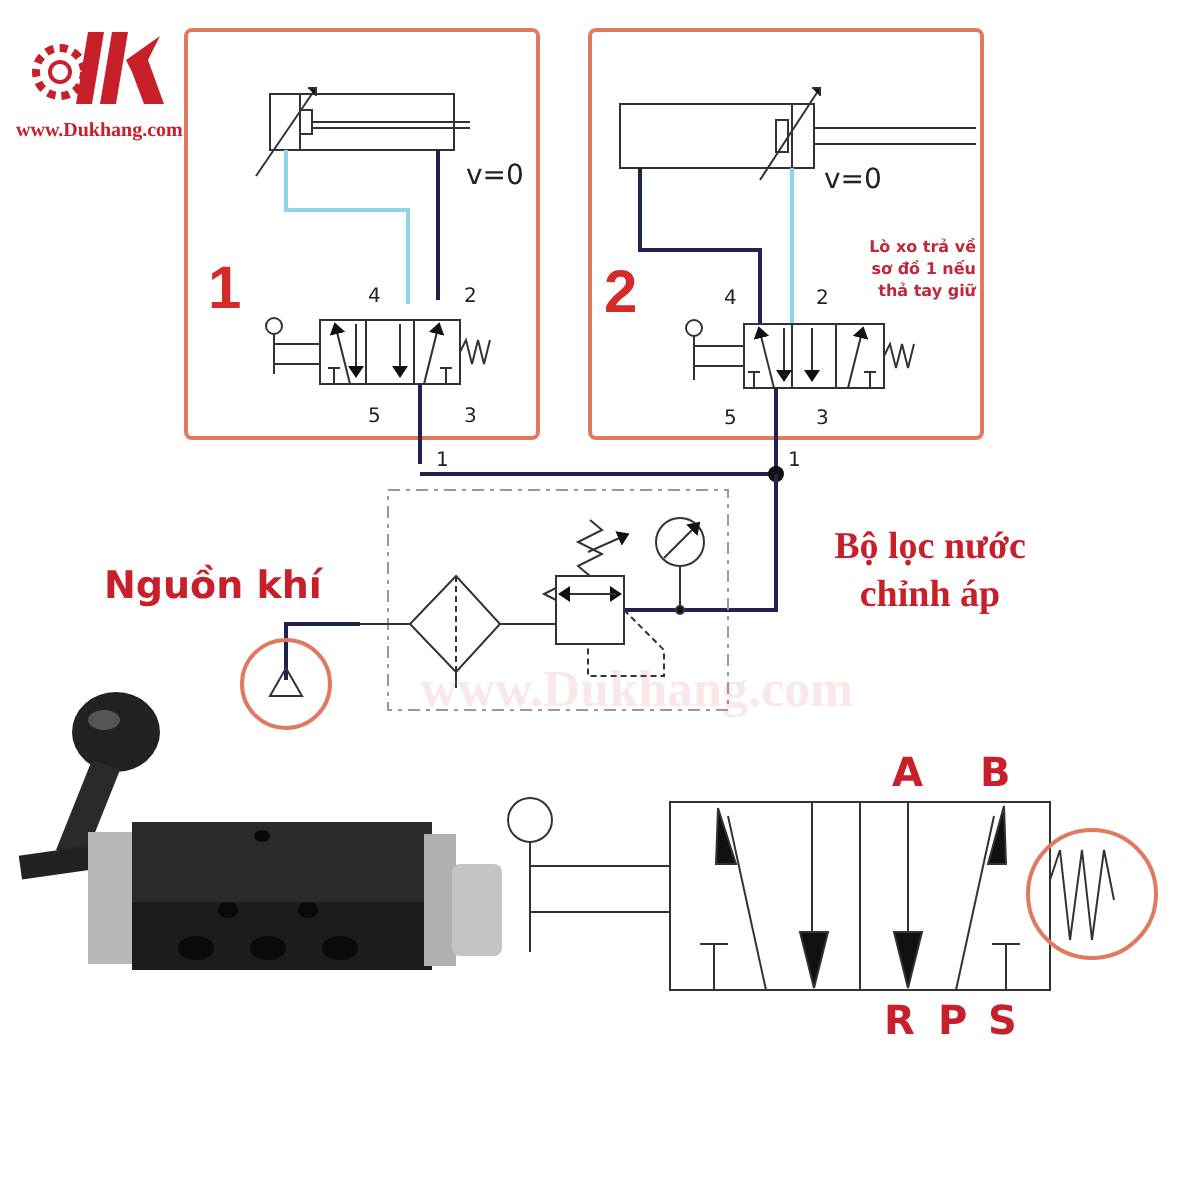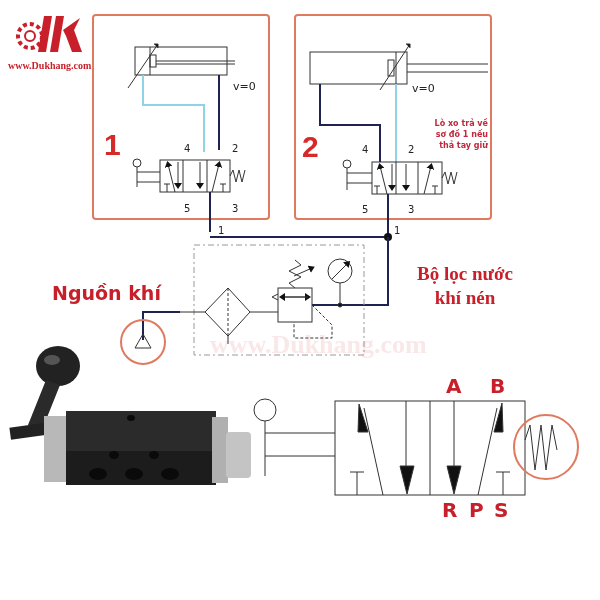--- a/index.html
+++ b/index.html
@@ -2,21 +2,21 @@
 <html><head>
 <meta charset="utf-8">
 <style>
   html, body { margin: 0; padding: 0; background: #ffffff; }
   body { width: 600px; height: 600px; position: relative; overflow: hidden; font-family: "Liberation Sans", sans-serif; }
   .abs { position: absolute; }
   .logo-text { font-family: "Liberation Serif", serif; font-weight: bold; color: #c8202a; font-size: 10px; }
   .panel { border: 2px solid #e07a5f; border-radius: 4px; background: #fff; }
   .big-num { color: #d42a2a; font-weight: bold; font-size: 30px; }
   .port { color: #222; font-size: 10px; font-family: "DejaVu Sans", sans-serif; }
-  .vlabel { color: #222; font-size: 11px; font-family: "DejaVu Sans", sans-serif; }
+  .vlabel { color: #222; font-size: 14px; font-family: "DejaVu Sans", sans-serif; }
   .note { color: #c0283c; font-size: 8px; font-weight: bold; text-align: right; line-height: 11px; font-family: "DejaVu Sans", sans-serif; }
   .red-label { color: #c8202a; font-weight: bold; font-family: "DejaVu Sans", sans-serif; text-align: right; }
   .big-port { color: #c8202a; font-weight: bold; font-size: 20px; font-family: "DejaVu Sans", sans-serif; }
   .watermark { color: rgba(230, 120, 120, 0.18); font-family: "Liberation Serif", serif; font-size: 26px; font-weight: bold; }
   svg { position: absolute; left: 0; top: 0; }
 </style>
 </head>
 <body>
 
 <div class="abs" style="left:8px; top:8px; width:80px; height:60px;">
@@ -209,20 +209,20 @@
 <div class="abs port" style="left:394px; top:225px;">1</div>
 <div class="abs note" style="left:424px; top:118px; width:64px;">
   <div>Lò xo trả về</div>
   <div>sơ đồ 1 nếu</div>
   <div>thả tay giữ</div>
 </div>
 
 <div class="abs red-label" style="left:52px; top:282px; font-size:19px;">Nguồn khí</div>
 <div class="abs red-label" style="left:400px; top:262px; width:130px; text-align:center; font-size:19px; line-height:24px;font-family:Liberation Serif, serif;">
   <div>Bộ lọc nước</div>
-  <div>khí nén</div>
+  <div>chỉnh áp</div>
 </div>
 
 <div class="abs big-port" style="left:446px; top:374px;">A</div>
 <div class="abs big-port" style="left:490px; top:374px;">B</div>
 <div class="abs big-port" style="left:442px; top:498px;">R</div>
 <div class="abs big-port" style="left:469px; top:498px;">P</div>
 <div class="abs big-port" style="left:494px; top:498px;">S</div>
 
 </body></html>

